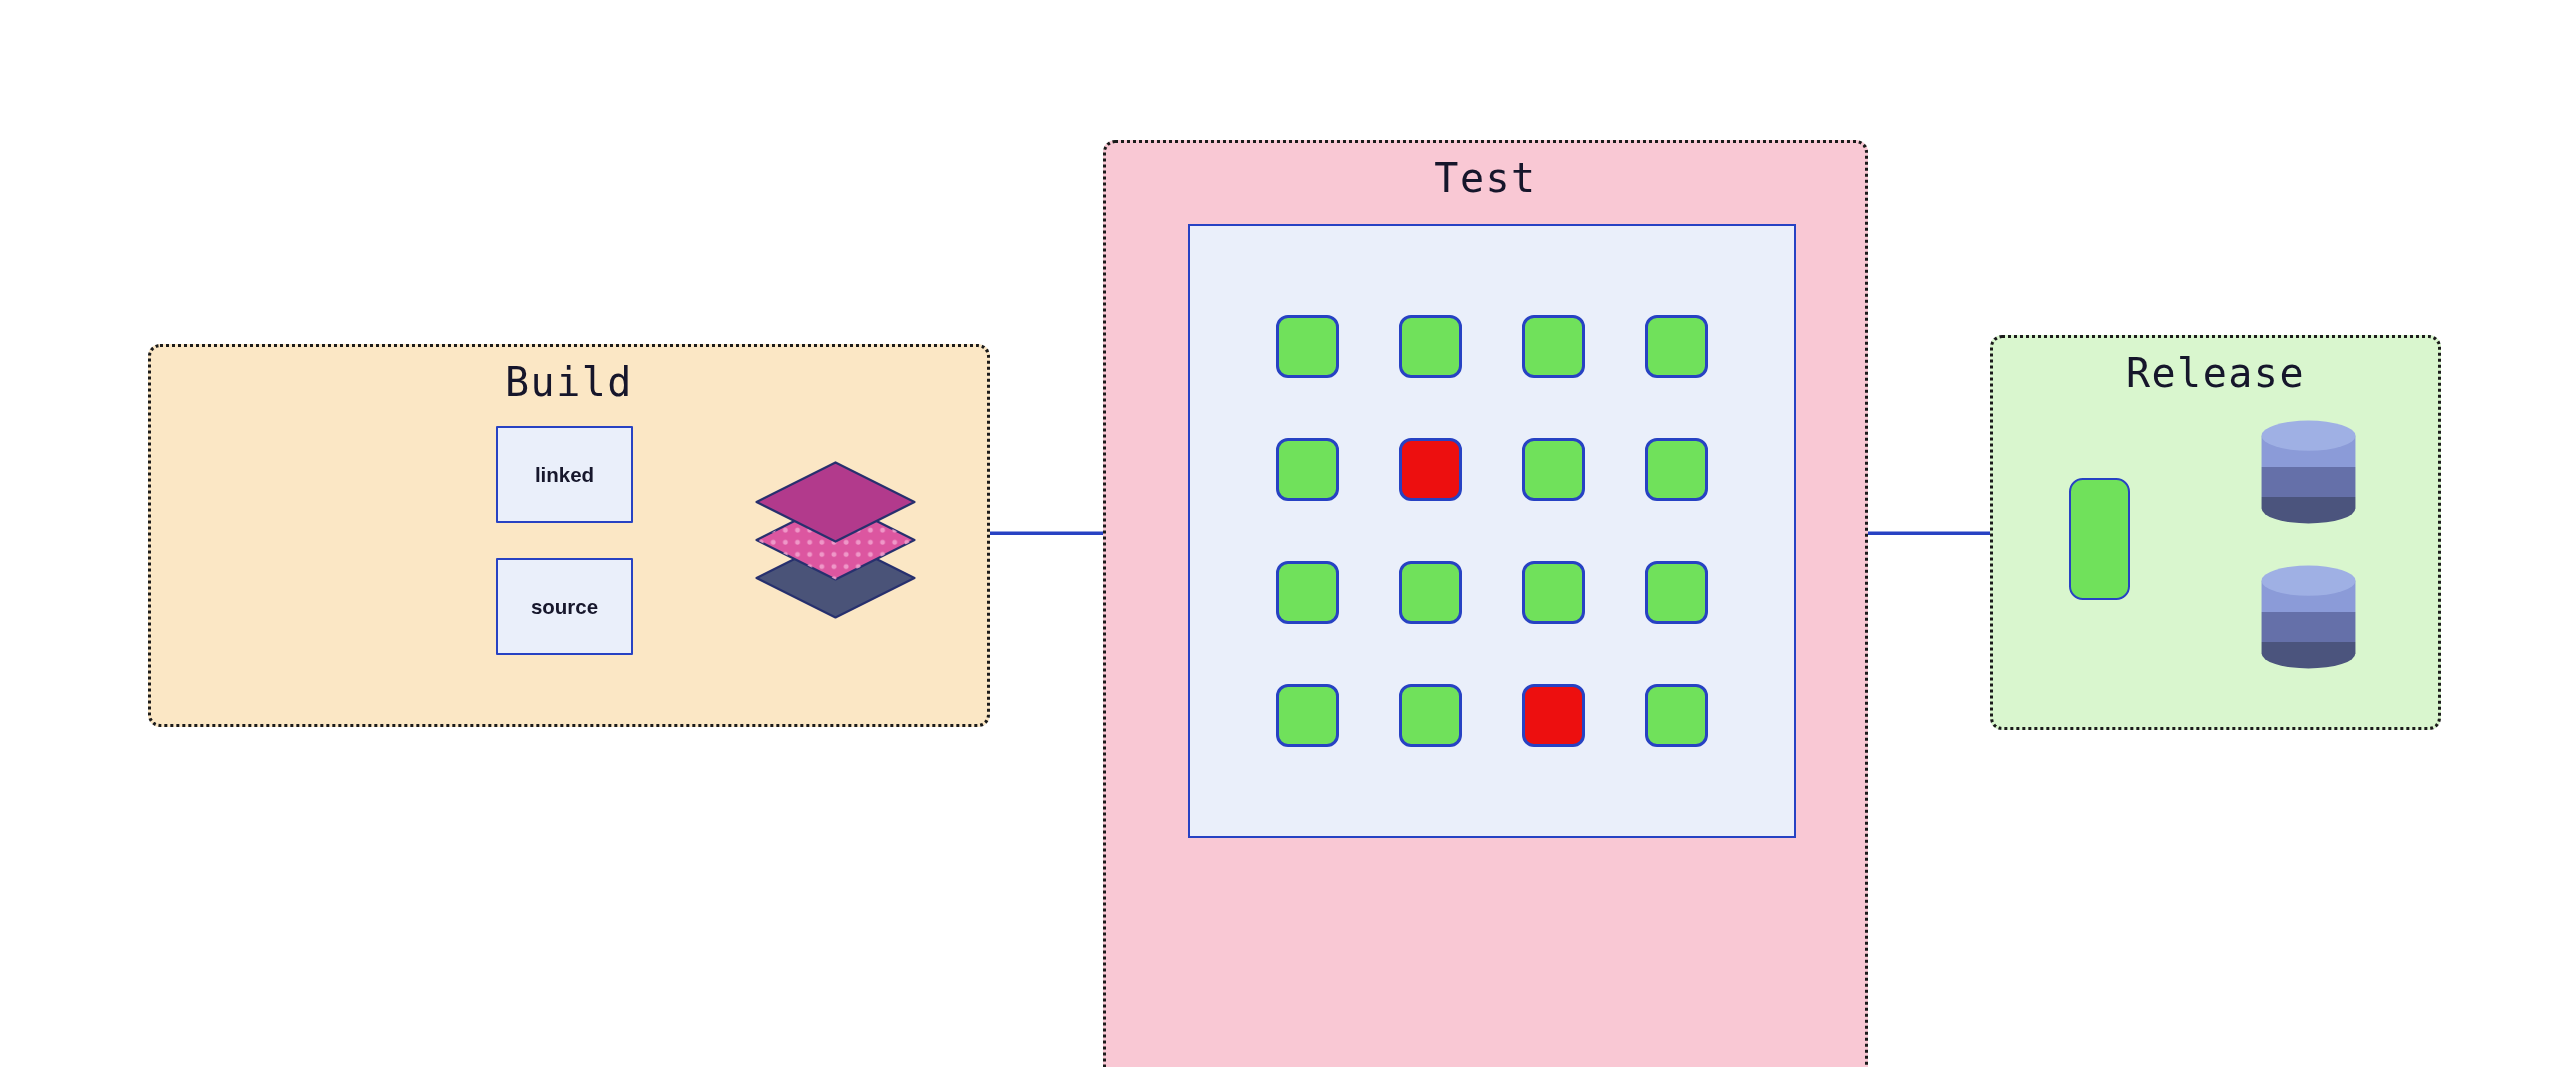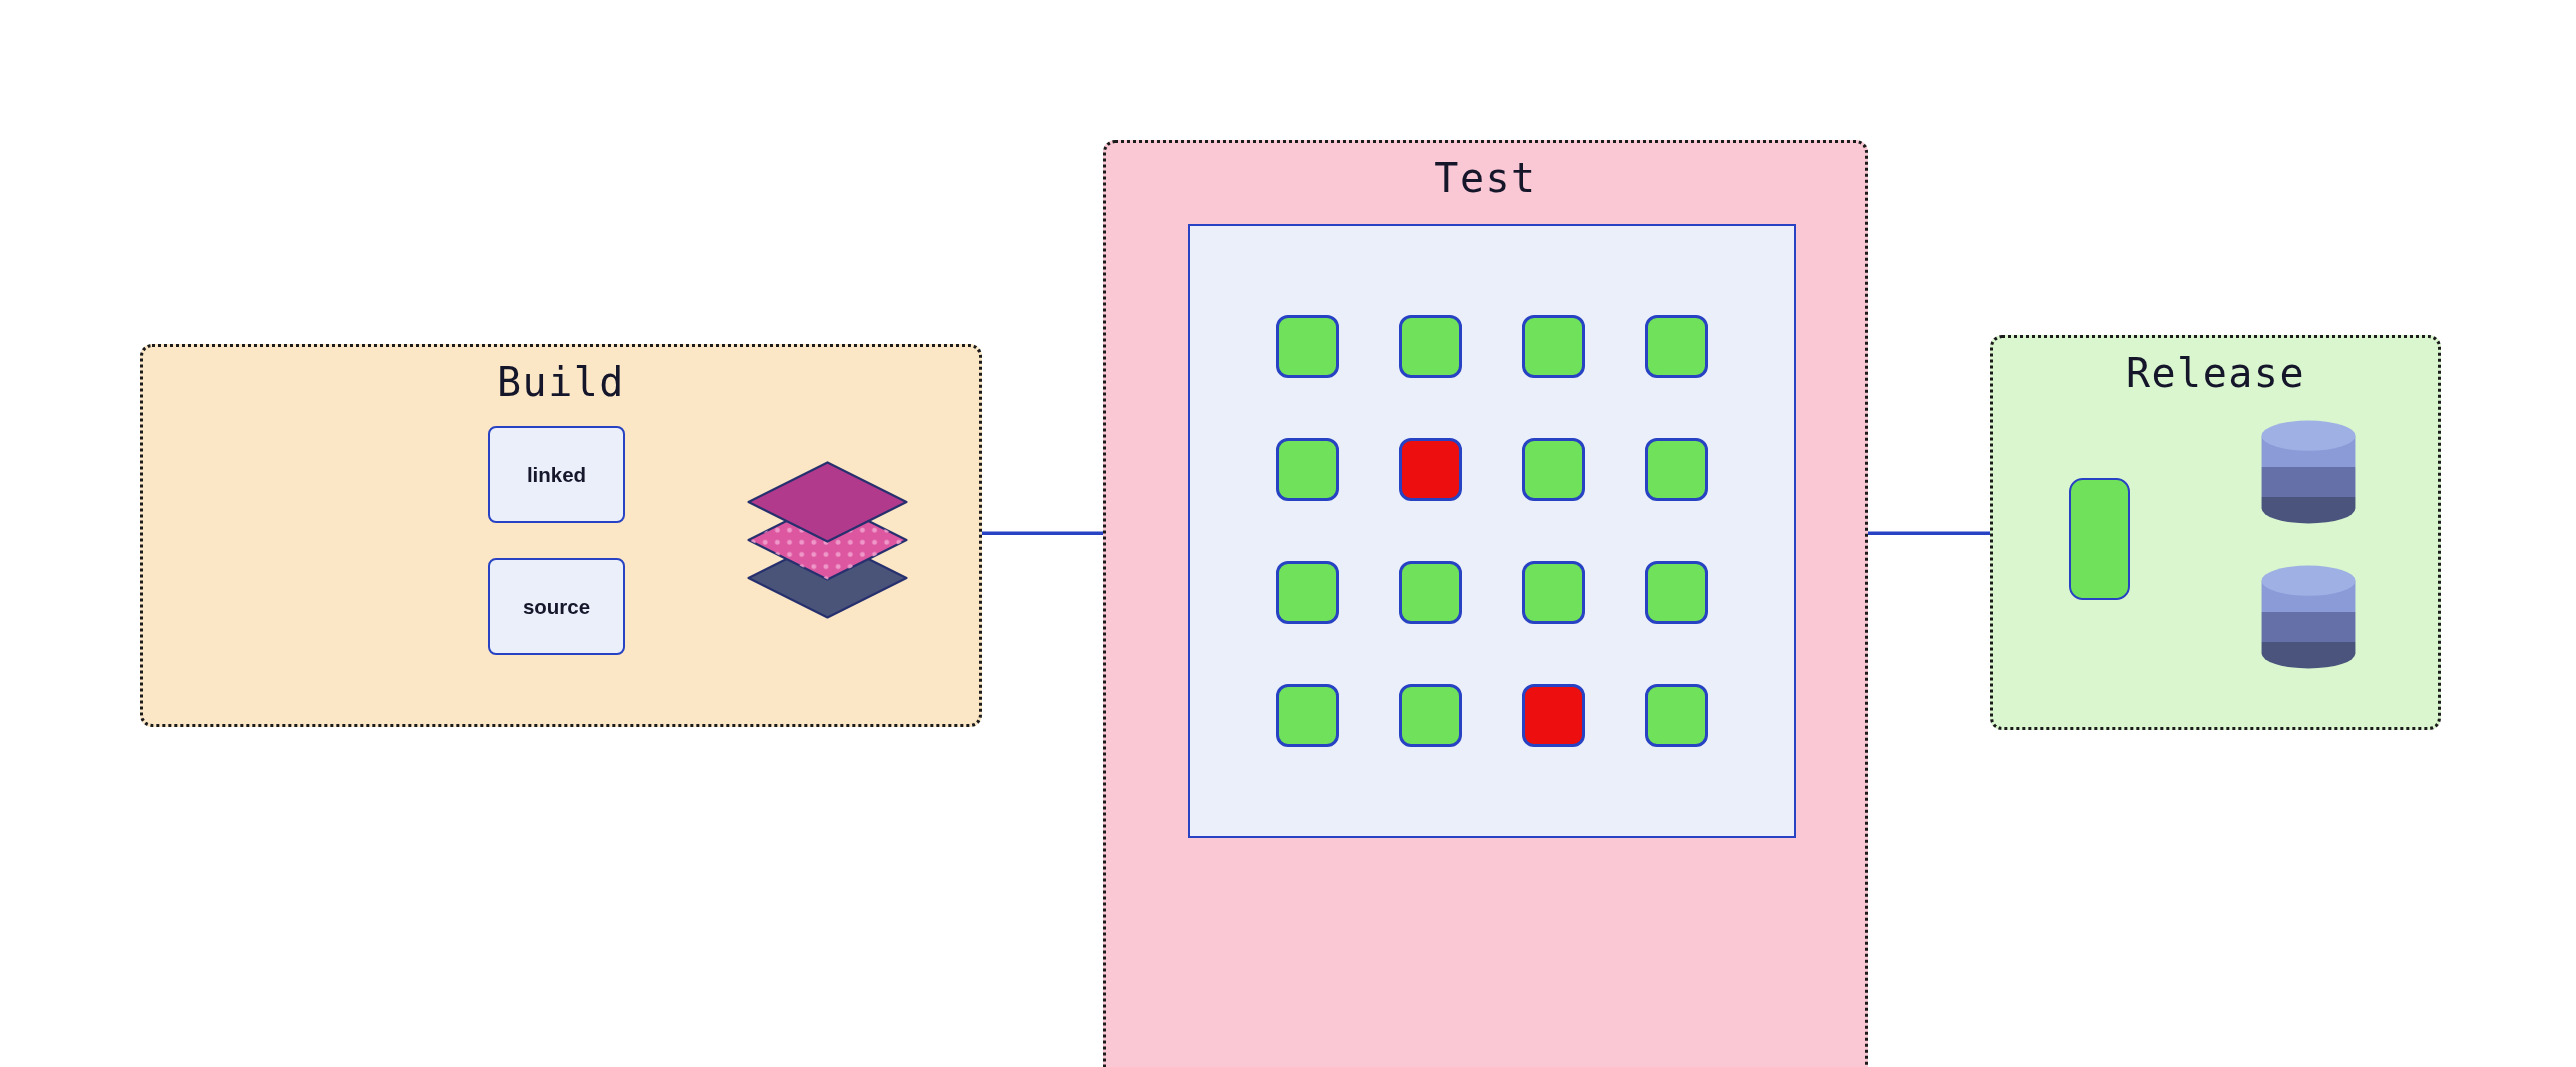--- a/index.html
+++ b/index.html
@@ -11,30 +11,30 @@
   .canvas { position: relative; width: 2576px; height: 1068px; background: #ffffff; overflow: hidden; }
 
   
   .stage { position: absolute; border: 3px dotted #1b1b1b; border-radius: 12px; }
   .stage-title {
     position: absolute; top: 12px; left: 0; right: 0;
     text-align: center; font-size: 40px; font-weight: 500;
     color: var(--title); letter-spacing: 1.5px;
     font-family: "DejaVu Sans Mono", monospace;
   }
-  .stage-build   { left: 140px;  top: 344px; width: 842px; height: 383px;  background: var(--build-bg); }
+  .stage-build   { left: 148px;  top: 344px; width: 842px; height: 383px;  background: var(--build-bg); }
   .stage-test    { left: 1103px; top: 140px; width: 765px; height: 954px; background: var(--test-bg); }
   .stage-release { left: 1990px; top: 335px; width: 451px;  height: 395px;  background: var(--release-bg); padding-left: 20px; }
 
   
   .node {
     position: absolute;
     background: var(--panel-bg);
     border: 2.3px solid var(--node-border);
-    border-radius: 8px;
+    border-radius: 1px;
     display: flex; align-items: center; justify-content: center;
     font-family: "Liberation Sans", sans-serif;
     font-weight: 700; font-size: 20.5px; color: #17172c;
   }
   .node-source { left: 83px; top: 128px; width: 142px; height: 125px; }
   .node-linked { left: 345px; top: 79px; width: 137px; height: 97px; }
   .node-assets { left: 345px; top: 211px; width: 137px; height: 97px; }
   .layers-svg  { position: absolute; left: 582px; top: 82px; width: 205px; height: 228px; }
 
   .layer-shape { stroke: var(--layer-stroke); stroke-width: 3; stroke-linejoin: round; }

